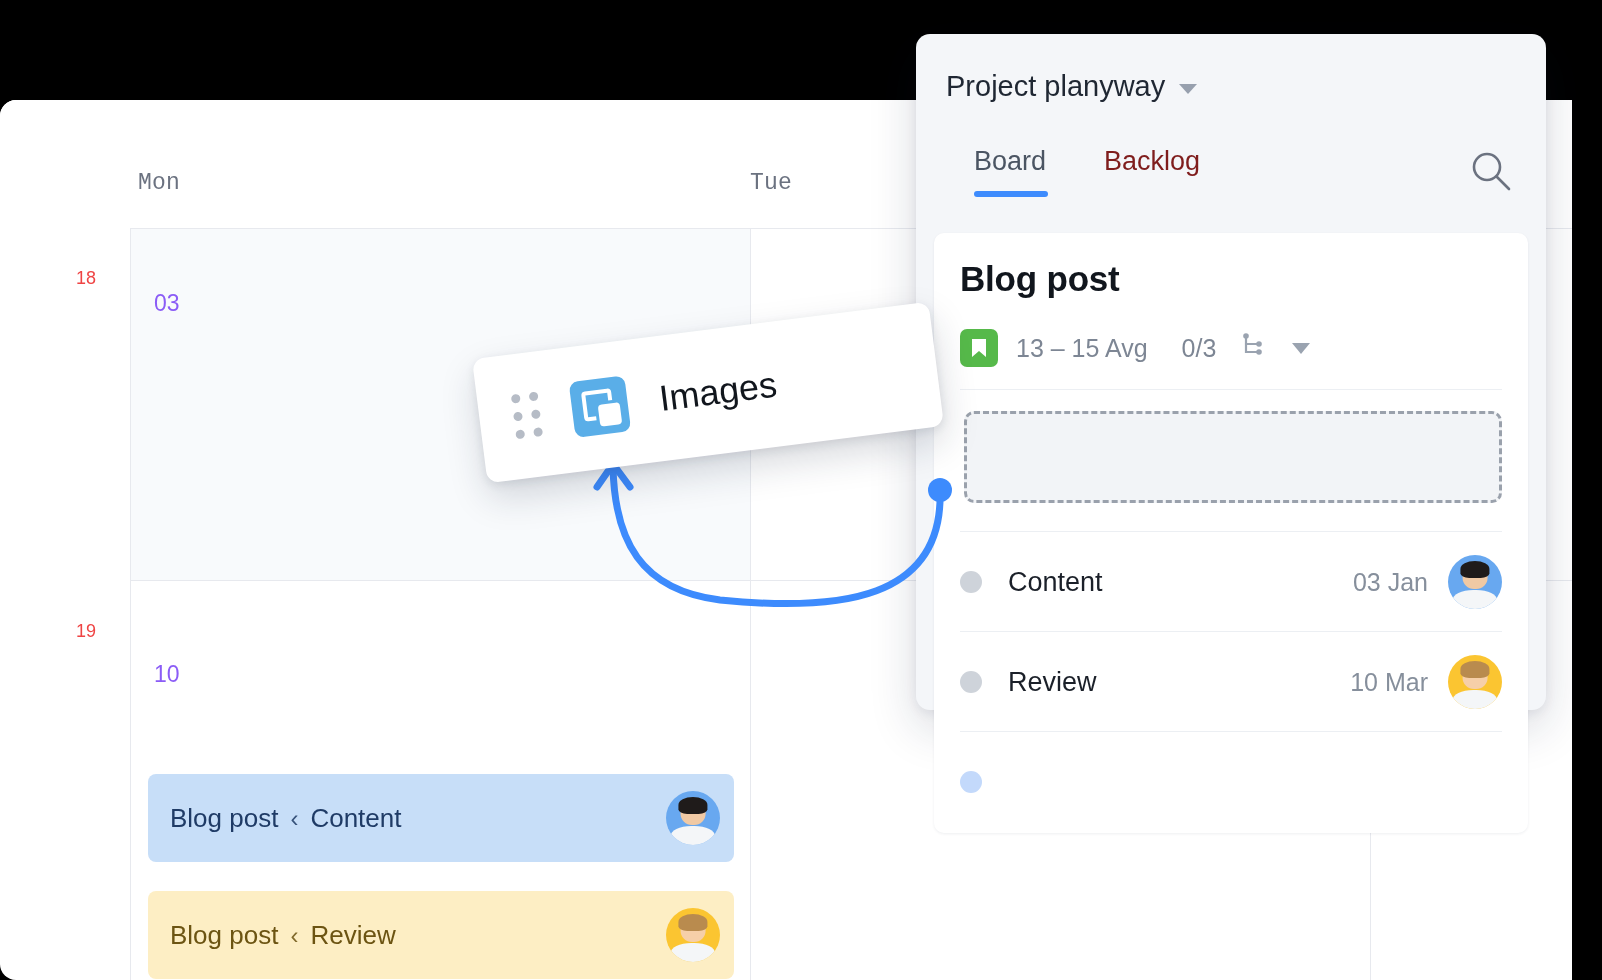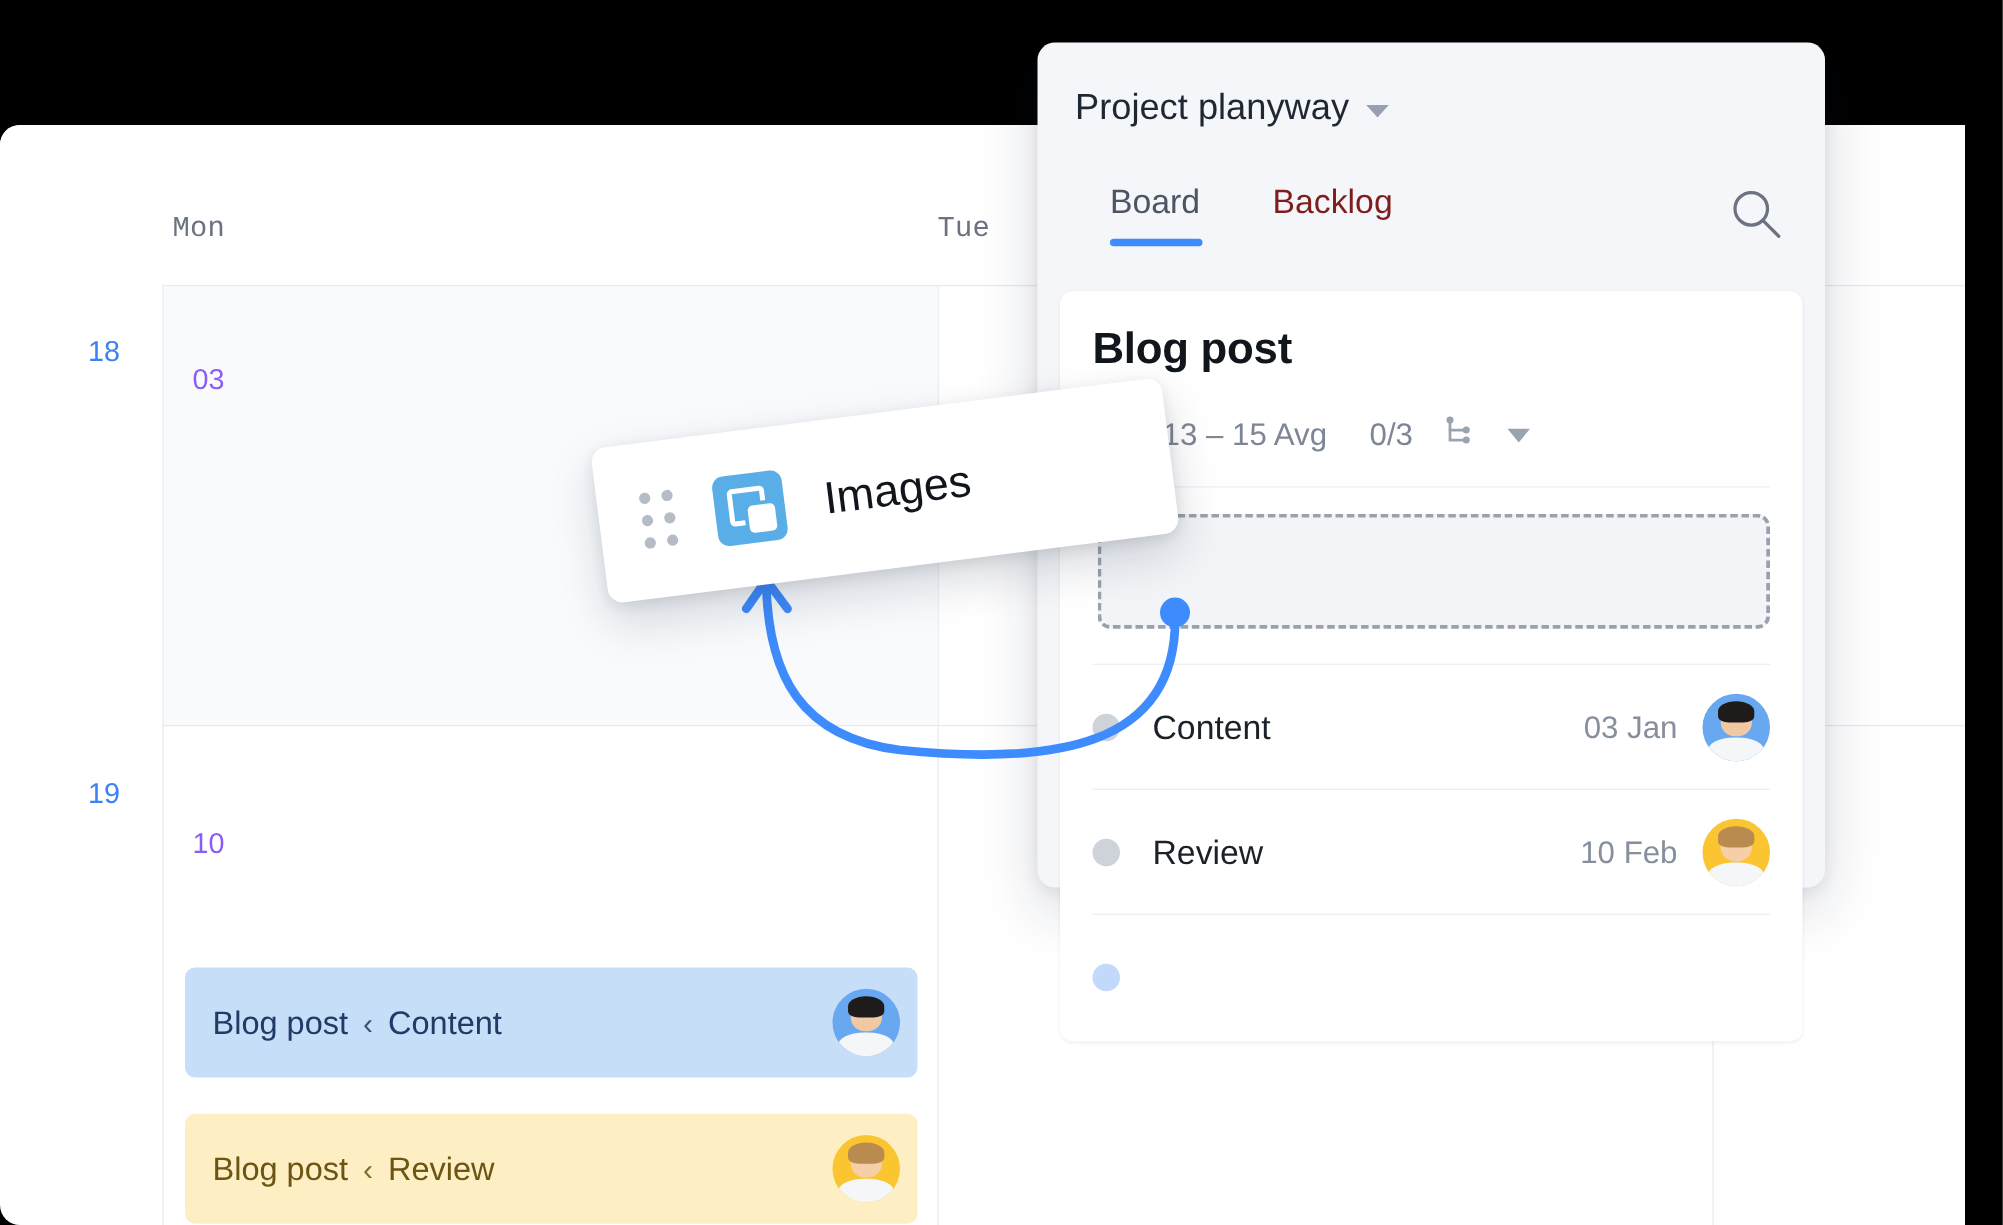--- a/index.html
+++ b/index.html
@@ -38,21 +38,21 @@
   #cal-grid { position: absolute; left: 0; top: 128px; right: 0; bottom: 0; }
   .wk-col-line {
     position: absolute; left: 130px; top: 0; bottom: 0;
     width: 1px; background: #e7e9ee;
   }
   .v-line { position: absolute; top: 0; bottom: 0; width: 1px; background: #e7e9ee; }
   .h-line { position: absolute; left: 130px; right: 0; height: 1px; background: #e7e9ee; }
 
   .wk-num {
     position: absolute; right: 1476px;
-    font-size: 23px; color: #3b82f6;
+    font-size: 18px; color: #ef4444;
   }
   .cell-shade {
     position: absolute; background: #f8fafc;
   }
   .day-num {
     position: absolute;
     font-size: 23px; color: #8b5cf6; margin-top: 22px;
   }
 
   .event {
@@ -90,21 +90,21 @@
     background: #f4f6f8;
   }
   .av-blue .head { background: #f0c9a4; }
   .av-blue .hair { background: #1f1b1a; }
   .av-yellow .head { background: #f6cfa8; }
   .av-yellow .hair { background: #b98b4e; }
 
   
   #task-panel {
     position: absolute;
-    left: 830px; top: 34px;
+    left: 916px; top: 34px;
     width: 630px; height: 676px;
     background: #f4f6f9;
     border-radius: 14px;
     box-shadow: 0 18px 48px rgba(20,30,60,.16), 0 3px 12px rgba(20,30,60,.08);
   }
   #panel-title-row {
     position: absolute; left: 30px; top: 36px;
     display: flex; align-items: center; gap: 14px;
   }
   #panel-title {
@@ -332,21 +332,21 @@
             <span class="hair"></span>
             <span class="body"></span>
         </span>
       </div>
 
       <div class="row-divider" style="top:398px;"></div>
 
       <div class="subtask-row" style="top:400px;">
         <span class="sub-dot"></span>
         <span class="sub-name">Review</span>
-        <span class="sub-date">10 Feb</span>
+        <span class="sub-date">10 Mar</span>
         <span class="av av-yellow">
           <span class="head"></span>
             <span class="hair"></span>
             <span class="body"></span>
         </span>
       </div>
 
       <div class="row-divider" style="top:498px;"></div>
 
       <div class="subtask-row" style="top:500px;">

